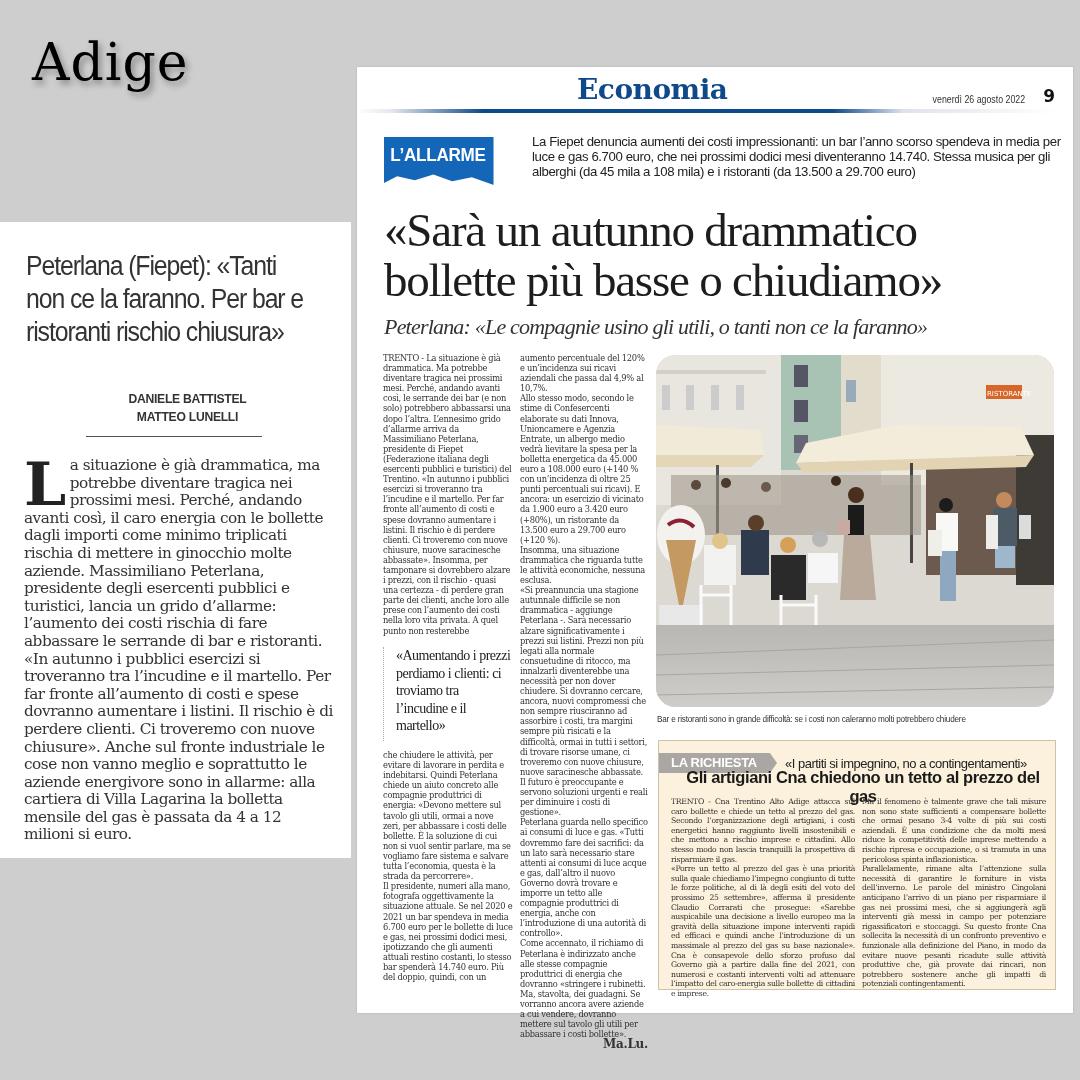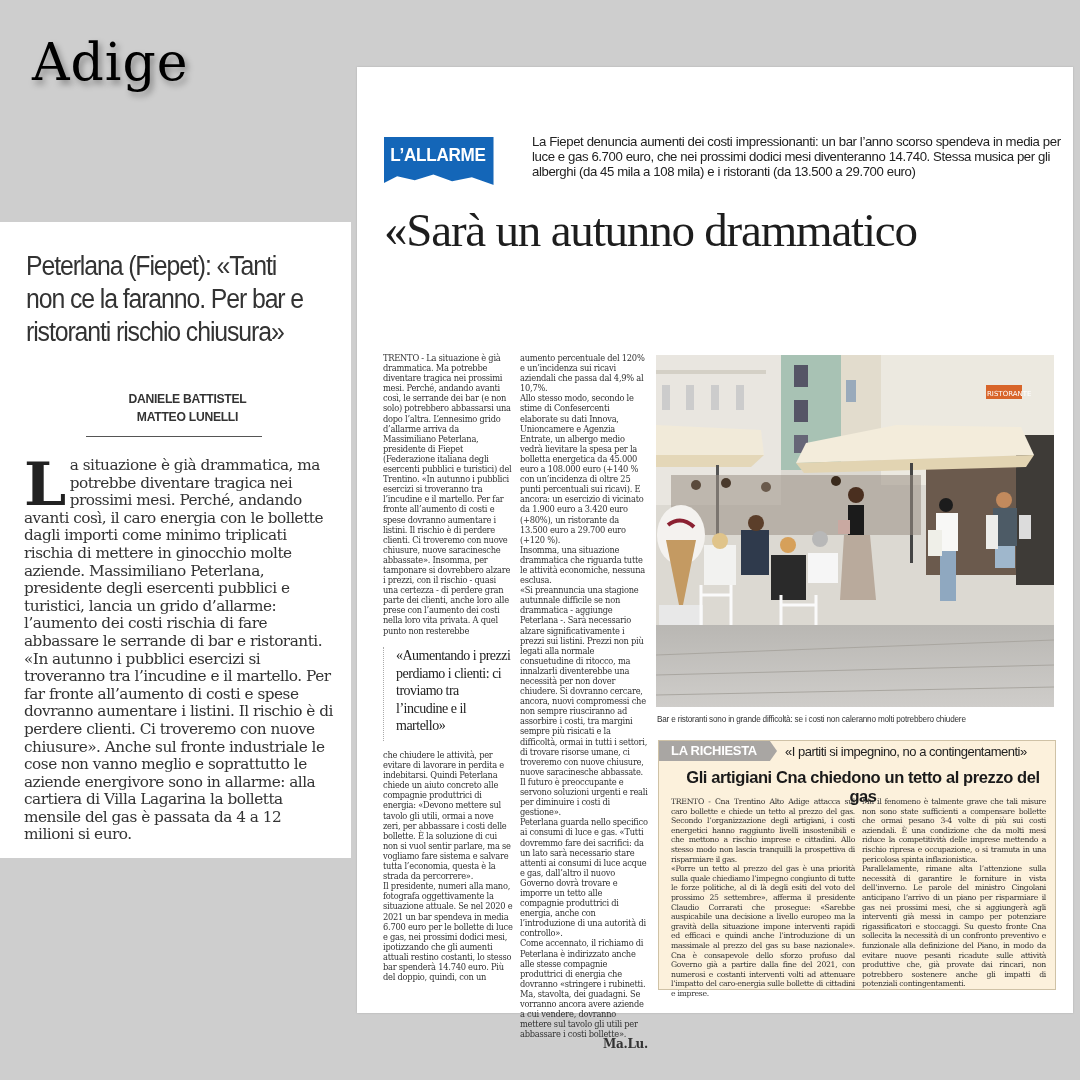--- a/index.html
+++ b/index.html
@@ -24,25 +24,25 @@
 
   .col { position: absolute; font-family: "DejaVu Serif", serif; font-size: 8.3px; line-height: 10.1px; color: #333; letter-spacing: -0.25px; }
   .col p { margin: 0; }
   .col1a { left: 26px; top: 286px; width: 130px; }
   .col1b { left: 26px; top: 683px; width: 130px; }
   .col2 { left: 163px; top: 286px; width: 128px; }
   .signature { display: block; text-align: right; font-weight: bold; font-size: 12px; }
 
   .pullquote { position: absolute; left: 26px; top: 580px; width: 130px; border-left: 1px dotted #aaa; padding-left: 12px; font-family: Liberation Serif, serif; font-size: 14px; line-height: 17.5px; color: #222; letter-spacing: -0.5px; height: 94px; }
 
-  .photo { position: absolute; left: 299px; top: 288px; width: 398px; height: 352px; overflow: hidden; background: #c9c6bf; }
+  .photo { position: absolute; left: 299px; top: 288px; width: 398px; height: 352px; overflow: hidden; background: #c9c6bf; border-radius: 20px; }
   .caption { position: absolute; left: 300px; top: 648px; width: 398px; font-family: "Liberation Sans", sans-serif; font-size: 8.2px; color: #333; letter-spacing: -0.2px; }
 
   .request { position: absolute; left: 301px; top: 673px; width: 398px; height: 250px; background: #fcf1dc; border: 1px solid #cfc2a6; }
-  .req-bar { position: absolute; left: 0; top: 0; width: 100%; height: 20px; }
+  .req-bar { position: absolute; left: 0; top: 12px; width: 100%; height: 20px; }
   .req-tag { position: absolute; left: 0; top: 0; height: 20px; width: 118px; background: #a9a6a3; color: #fff; font-family: "Liberation Sans", sans-serif; font-weight: bold; font-size: 13px; padding: 2px 0 0 12px; clip-path: polygon(0 0, 94% 0, 100% 50%, 94% 100%, 0 100%); letter-spacing: -0.3px; }
   .req-kicker { position: absolute; left: 126px; top: 3px; font-family: "Liberation Sans", sans-serif; font-size: 13px; color: #222; letter-spacing: -0.5px; }
   .req-title { position: absolute; left: 12px; top: 27px; font-family: "Liberation Sans", sans-serif; font-weight: bold; font-size: 16.5px; color: #1a1a1a; letter-spacing: -0.4px; text-align: center; }
   .req-col { position: absolute; top: 56px; width: 184px; font-family: "DejaVu Serif", serif; font-size: 7.7px; line-height: 9.6px; color: #333; text-align: justify; letter-spacing: -0.3px; }
   .req-col p { margin: 0; }
   .req-col.a { left: 12px; }
   .req-col.b { left: 203px; }
 
   
   .clip { position: absolute; left: 0; top: 222px; width: 351px; height: 636px; background: #fff; }
@@ -64,27 +64,35 @@
     <div>DANIELE BATTISTEL</div>
     <div>MATTEO LUNELLI</div>
   </div>
   <div class="clip-rule"></div>
   <div class="clip-body">
     <span class="dropcap">L</span><span>a situazione è già drammatica, ma potrebbe diventare tragica nei prossimi mesi. Perché, andando avanti così, il caro energia con le bollette dagli importi come minimo triplicati rischia di mettere in ginocchio molte aziende. Massimiliano Peterlana, presidente degli esercenti pubblici e turistici, lancia un grido d’allarme: l’aumento dei costi rischia di fare abbassare le serrande di bar e ristoranti. «In autunno i pubblici esercizi si troveranno tra l’incudine e il martello. Per far fronte all’aumento di costi e spese dovranno aumentare i listini. Il rischio è di perdere clienti. Ci troveremo con nuove chiusure». Anche sul fronte industriale le cose non vanno meglio e soprattutto le aziende energivore sono in allarme: alla cartiera di Villa Lagarina la bolletta mensile del gas è passata da 4 a 12 milioni si euro.</span>
   </div>
 </div>
 
 <div class="page">
+  <div class="page-head">
+    <div class="section-title">Economia</div>
+    <div class="page-date">venerdì 26 agosto 2022</div>
+    <div class="page-num">9</div>
+    <div class="head-rule"></div>
+  </div>
 
   <div class="alarm-tag">L’ALLARME</div>
   <div class="lede-box">La Fiepet denuncia aumenti dei costi impressionanti: un bar l’anno scorso spendeva in media per luce e gas 6.700 euro, che nei prossimi dodici mesi diventeranno 14.740. Stessa musica per gli alberghi (da 45 mila a 108 mila) e i ristoranti (da 13.500 a 29.700 euro)</div>
 
   <div class="headline">
     <div>«Sarà un autunno drammatico</div>
-  </div>
+    <div>bollette più basse o chiudiamo»</div>
+  </div>
+  <div class="subhead">Peterlana: «Le compagnie usino gli utili, o tanti non ce la faranno»</div>
 
   <div class="col col1a">TRENTO - La situazione è già drammatica. Ma potrebbe diventare tragica nei prossimi mesi. Perché, andando avanti così, le serrande dei bar (e non solo) potrebbero abbassarsi una dopo l’altra. L’ennesimo grido d’allarme arriva da Massimiliano Peterlana, presidente di Fiepet (Federazione italiana degli esercenti pubblici e turistici) del Trentino. «In autunno i pubblici esercizi si troveranno tra l’incudine e il martello. Per far fronte all’aumento di costi e spese dovranno aumentare i listini. Il rischio è di perdere clienti. Ci troveremo con nuove chiusure, nuove saracinesche abbassate». Insomma, per tamponare si dovrebbero alzare i prezzi, con il rischio - quasi una certezza - di perdere gran parte dei clienti, anche loro alle prese con l’aumento dei costi nella loro vita privata. A quel punto non resterebbe</div>
 
   <div class="pullquote">«Aumentando i prezzi perdiamo i clienti: ci troviamo tra l’incudine e il martello»</div>
 
   <div class="col col1b">
     <p>che chiudere le attività, per evitare di lavorare in perdita e indebitarsi. Quindi Peterlana chiede un aiuto concreto alle compagnie produttrici di energia: «Devono mettere sul tavolo gli utili, ormai a nove zeri, per abbassare i costi delle bollette. È la soluzione di cui non si vuol sentir parlare, ma se vogliamo fare sistema e salvare tutta l’economia, questa è la strada da percorrere».</p>
     <p>Il presidente, numeri alla mano, fotografa oggettivamente la situazione attuale. Se nel 2020 e 2021 un bar spendeva in media 6.700 euro per le bollette di luce e gas, nei prossimi dodici mesi, ipotizzando che gli aumenti attuali restino costanti, lo stesso bar spenderà 14.740 euro. Più del doppio, quindi, con un</p>
   </div>
 

